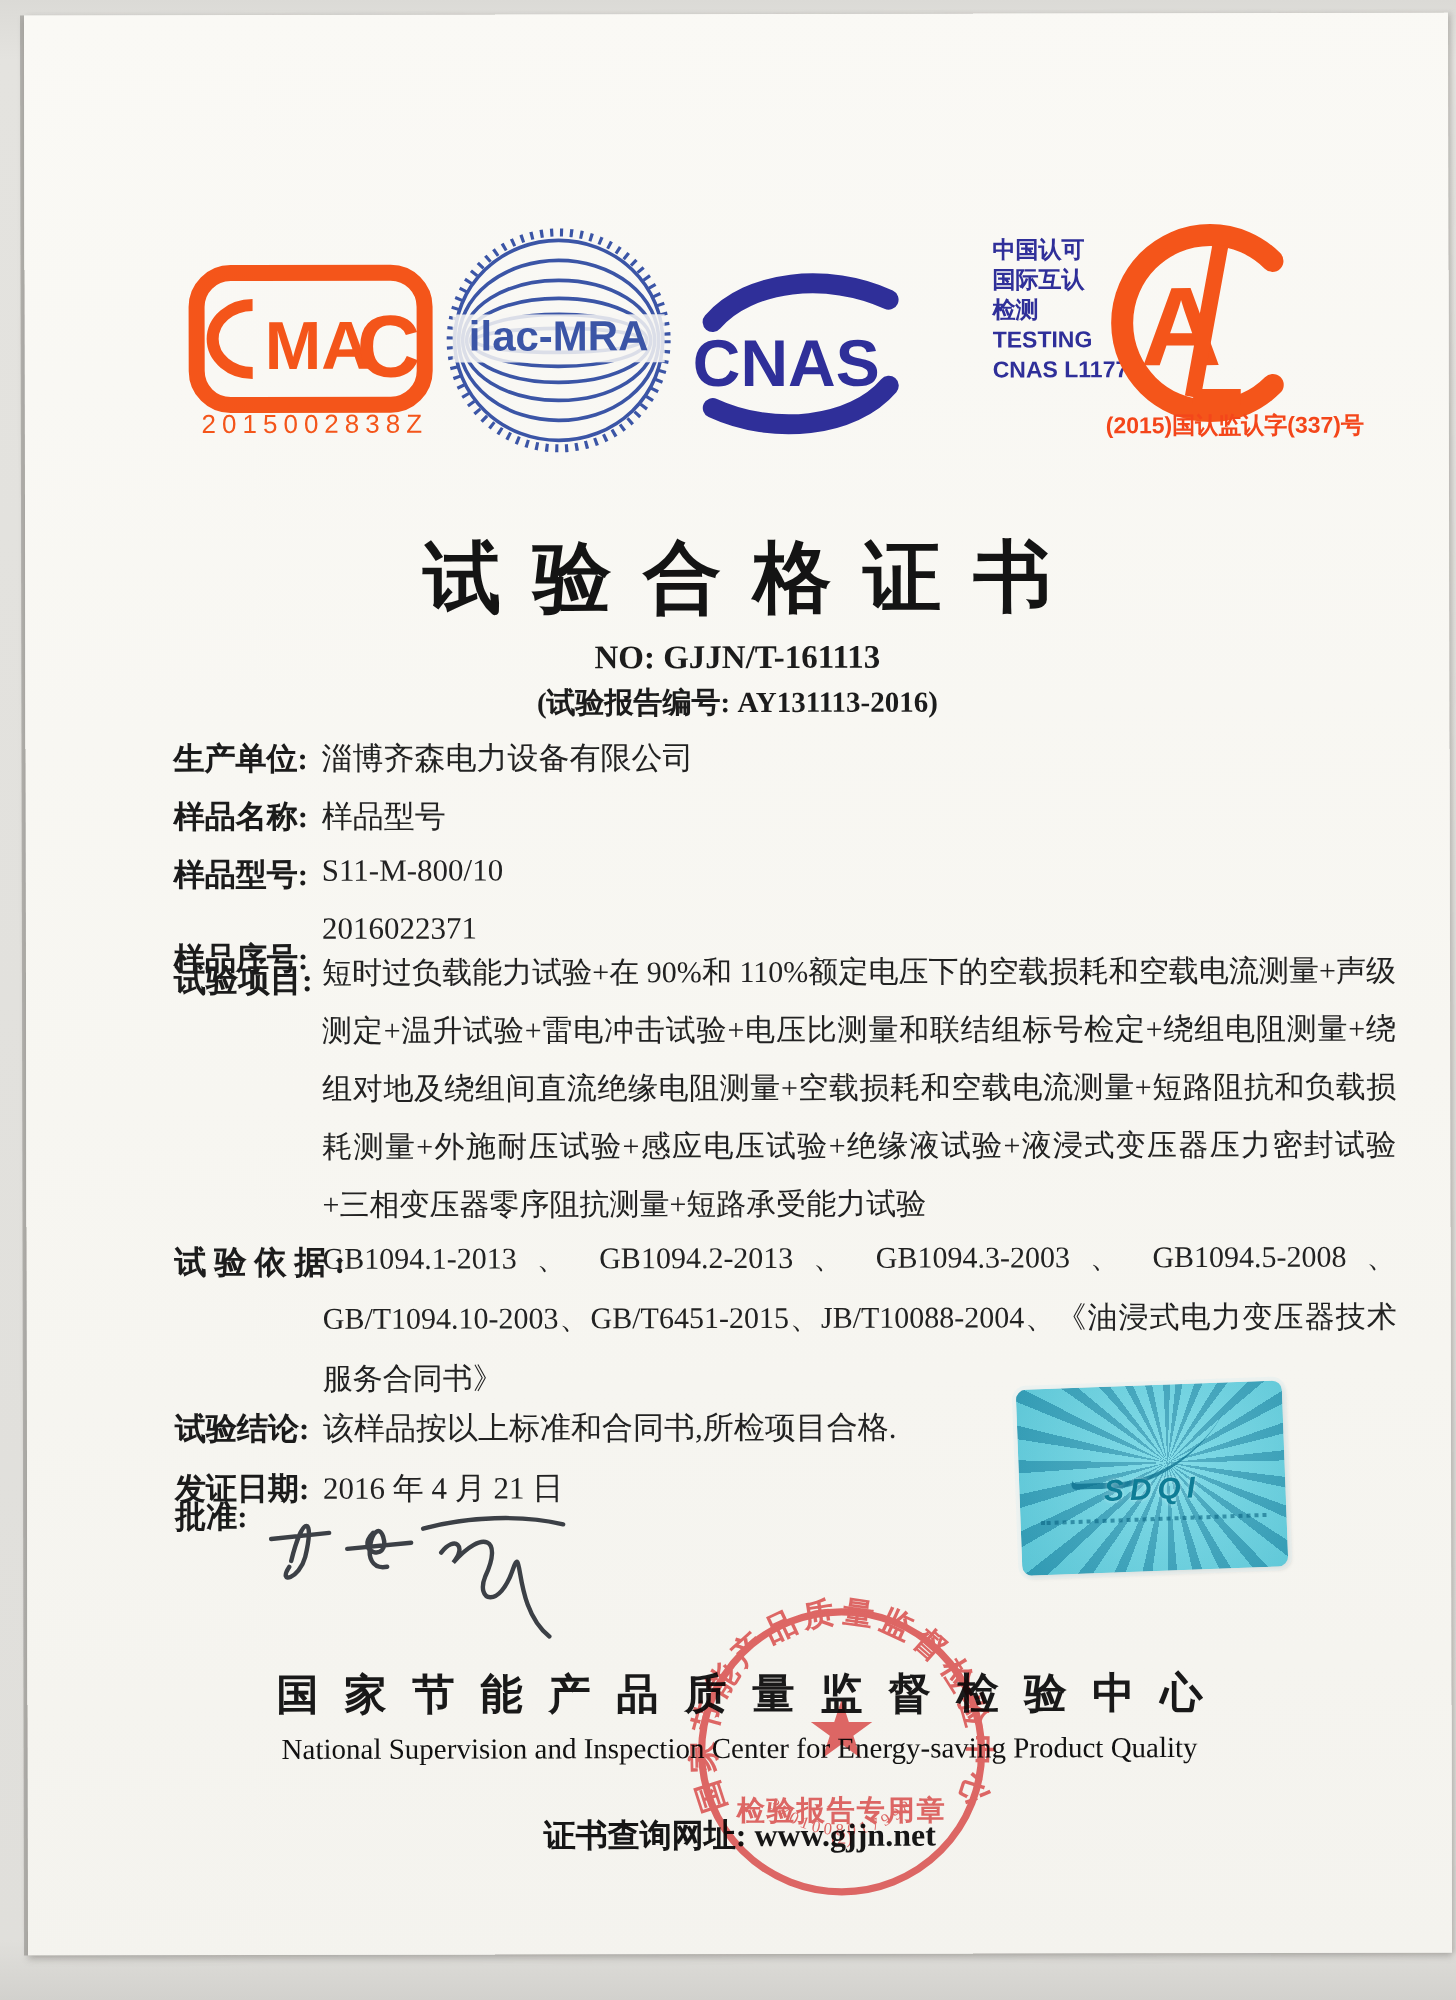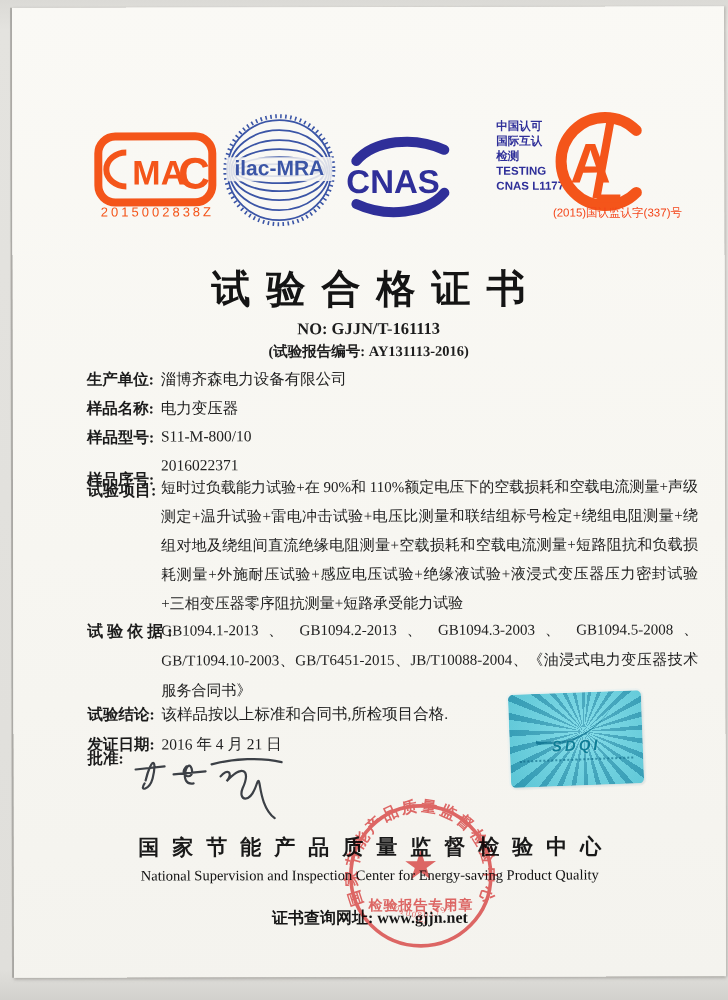--- a/index.html
+++ b/index.html
@@ -16,21 +16,21 @@
     transform:rotate(-0.12deg);
   }
   .abs{position:absolute;}
   
   .cma-num{left:70px;top:197px;width:150px;text-align:center;
     color:#f4551a;font-weight:normal;font-size:13px;letter-spacing:3px;
     font-family:"Liberation Sans",sans-serif;}
   .cnas-side{left:448px;top:112px;width:90px;color:#2f2f99;
     font-family:"Liberation Sans",sans-serif;font-size:11.5px;font-weight:bold;line-height:15px;margin-left:36px;}
   .cal-num{left:505px;top:199px;width:200px;text-align:center;
-    color:#f4461a;font-weight:normal;font-size:11.5px;
+    color:#f4461a;font-weight:bold;font-size:11.5px;
     font-family:"Liberation Sans",sans-serif;}
   
   .title{left:0;top:255px;width:712px;text-align:center;
     font-size:39px;font-weight:bold;letter-spacing:16px;text-indent:16px;color:#141414;}
   .cert-no{left:0;top:312px;width:712px;text-align:center;font-size:16.5px;font-weight:bold;}
   .report-no{left:0;top:335px;width:712px;text-align:center;font-size:14.5px;font-weight:bold;}
   
   .flabel{left:74px;font-size:15.5px;font-weight:bold;color:#1b1b1b;white-space:nowrap;}
   .fvalue{left:148px;font-size:15.5px;color:#222;white-space:nowrap;}
   .blk-label{left:74px;font-size:16px;font-weight:bold;white-space:nowrap;text-align:right;}
@@ -118,21 +118,21 @@
   <div class="abs cal-num">(2015)国认监认字(337)号</div>
 
   <div class="abs title">试验合格证书</div>
   <div class="abs cert-no">NO: GJJN/T-161113</div>
   <div class="abs report-no">(试验报告编号: AY131113-2016)</div>
 
   <div class="abs flabel" style="top:362px;">生产单位:</div>
   <div class="abs fvalue" style="top:362px;">淄博齐森电力设备有限公司</div>
 
   <div class="abs flabel" style="top:391px;">样品名称:</div>
-  <div class="abs fvalue" style="top:391px;">电力变压器</div>
+  <div class="abs fvalue" style="top:391px;">样品型号</div>
 
   <div class="abs flabel" style="top:420px;">样品型号:</div>
   <div class="abs fvalue" style="top:420px;">S11-M-800/10</div>
 
   <div class="abs flabel" style="top:462px;">样品序号:</div>
   <div class="abs fvalue" style="top:449px;">2016022371</div>
 
   <div class="abs blk-label" style="top:473px;">试验项目:</div>
   <div class="abs blk-body" style="top:466px;">短时过负载能力试验+在 90%和 110%额定电压下的空载损耗和空载电流测量+声级测定+温升试验+雷电冲击试验+电压比测量和联结组标号检定+绕组电阻测量+绕组对地及绕组间直流绝缘电阻测量+空载损耗和空载电流测量+短路阻抗和负载损耗测量+外施耐压试验+感应电压试验+绝缘液试验+液浸式变压器压力密封试验+三相变压器零序阻抗测量+短路承受能力试验</div>
 

